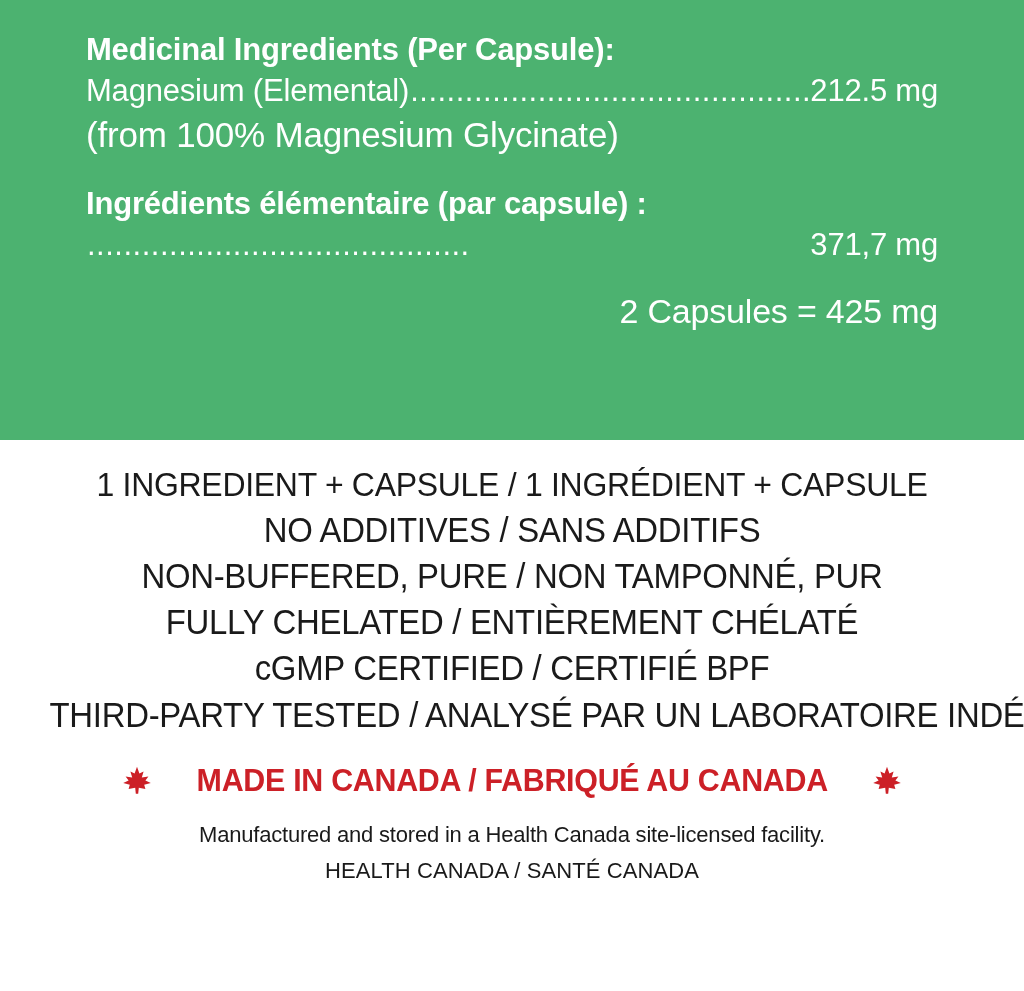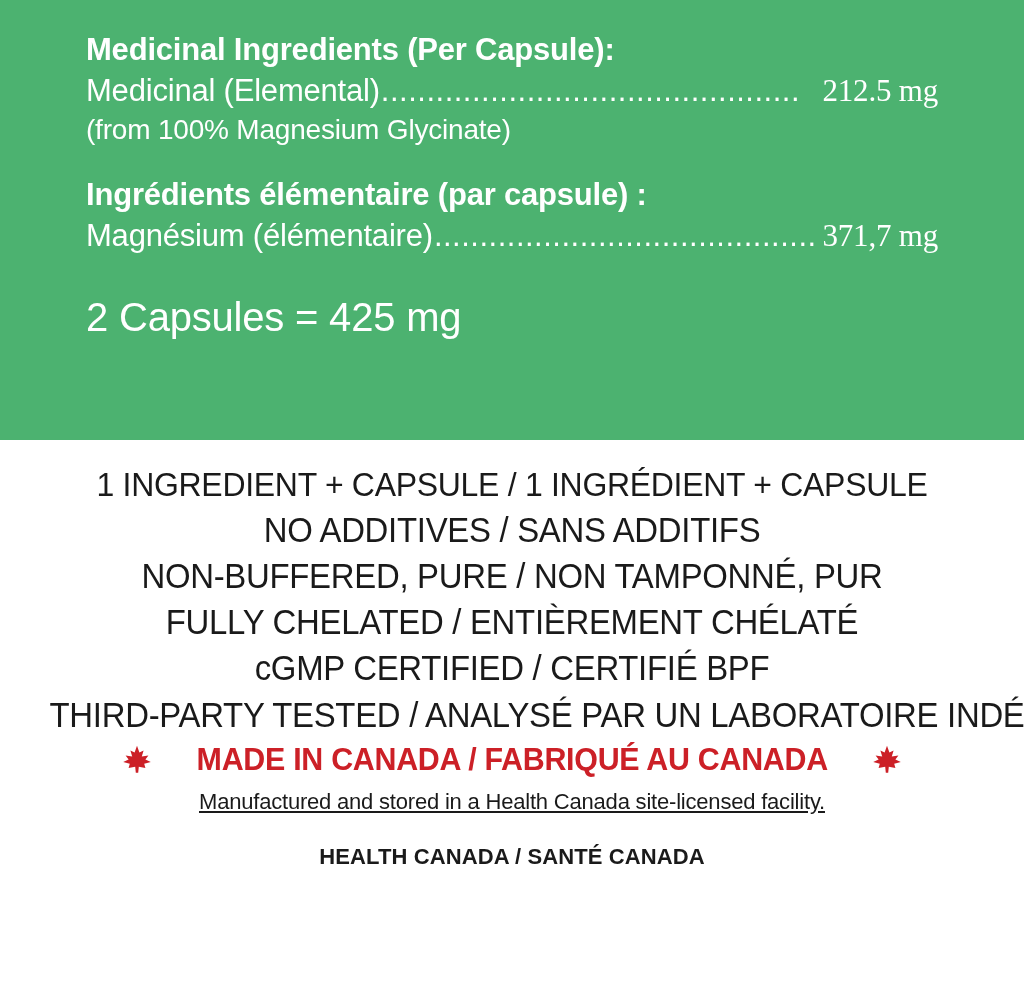--- a/index.html
+++ b/index.html
@@ -54,34 +54,34 @@
   .ing-line .dots {
     flex: 1 1 auto;
     overflow: hidden;
     white-space: nowrap;
     font-size: 31px;
     letter-spacing: 0.5px;
     margin: 0 1px;
   }
   .ing-line .amt {
     flex: 0 0 auto;
-    font-family: Liberation Serif, serif;
   }
   .ing-sub {
-    font-size: 28px;
+    font-size: 35px;
     line-height: 1.32;
     letter-spacing: -0.2px;
     white-space: nowrap;
   }
   .block-gap {
     height: 26px;
   }
   .capsule-total {
-    font-size: 40px;
-    margin-top: 38px;
+    text-align: right;
+    font-size: 34px;
+    margin-top: 26px;
     letter-spacing: -0.2px;
   }
 
   
   .white-panel {
     flex: 1 1 auto;
     background: #ffffff;
     color: #1a1a1a;
     padding: 22px 20px 0 20px;
     box-sizing: border-box;
@@ -96,84 +96,81 @@
     line-height: 1.32;
     letter-spacing: -0.3px;
     white-space: nowrap;
     font-weight: 400;
     transform: scaleX(0.94);
   }
   .claim-big {
     font-size: 34px;
   }
   .made-in {
-    margin-top: 3px;
+    margin-top: 24px;
     display: flex;
     align-items: center;
     justify-content: center;
     gap: 28px;
   }
   .made-in .txt {
     color: #cc2027;
     font-size: 32px;
     font-weight: bold;
     letter-spacing: -0.3px;
     white-space: nowrap;
     transform: scaleX(0.95);
   }
   .maple {
     width: 30px;
     height: 30px;
     flex: 0 0 auto;
     display: inline-block;
   }
   .facility {
-    margin-top: 8px;
-    text-decoration: underline;
+    margin-top: 20px;
   }
   .facility-line {
     font-size: 22px;
     line-height: 1.45;
     letter-spacing: -0.2px;
     white-space: nowrap;
   }
   .health {
-    margin-top: 24px;
-    font-weight: bold;
+    margin-top: 5px;
   }
   .health-line {
     font-size: 22px;
     line-height: 1.4;
     letter-spacing: 0.1px;
     white-space: nowrap;
   }
 </style>
 </head>
 <body>
 
 <div class="label">
 
   <div class="green-panel">
 
     <div class="ing-block">
       <div class="ing-heading">Medicinal Ingredients (Per Capsule):</div>
       <div class="ing-line">
-        <span class="nm">Medicinal (Elemental)</span>
+        <span class="nm">Magnesium (Elemental)</span>
         <span class="dots">..............................................</span>
         <span class="amt">212.5 mg</span>
       </div>
       <div class="ing-sub">(from 100% Magnesium Glycinate)</div>
     </div>
 
     <div class="block-gap"></div>
 
     <div class="ing-block">
       <div class="ing-heading">Ingrédients élémentaire (par capsule) :</div>
       <div class="ing-line">
-        <span class="nm">Magnésium (élémentaire)</span>
         <span class="dots">..........................................</span>
         <span class="amt">371,7 mg</span>
       </div>
     </div>
 
     <div class="capsule-total">2 Capsules = 425 mg</div>
   </div>
 
   <div class="white-panel">
 

